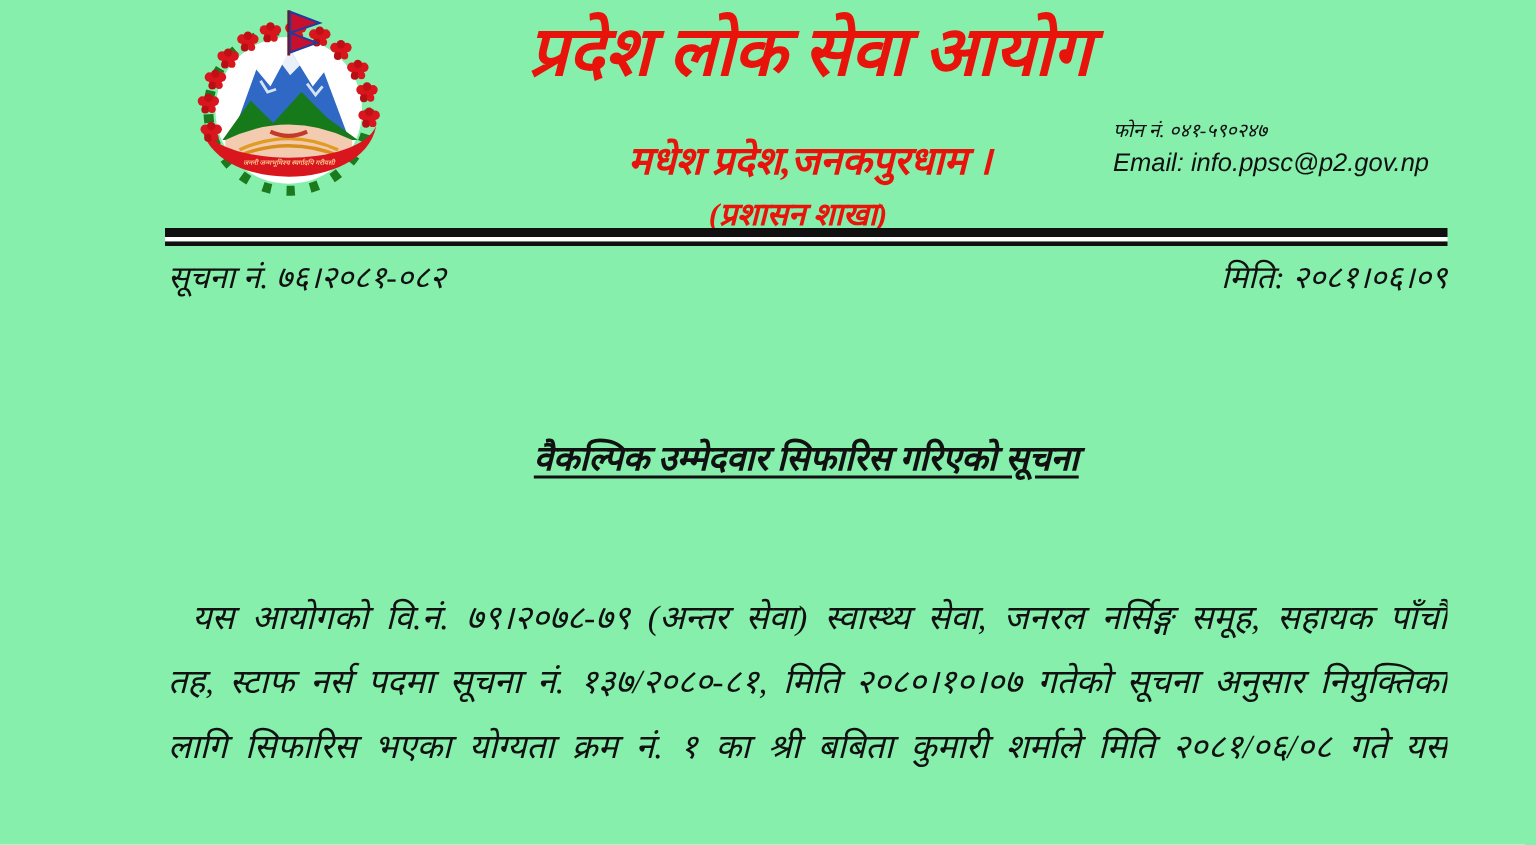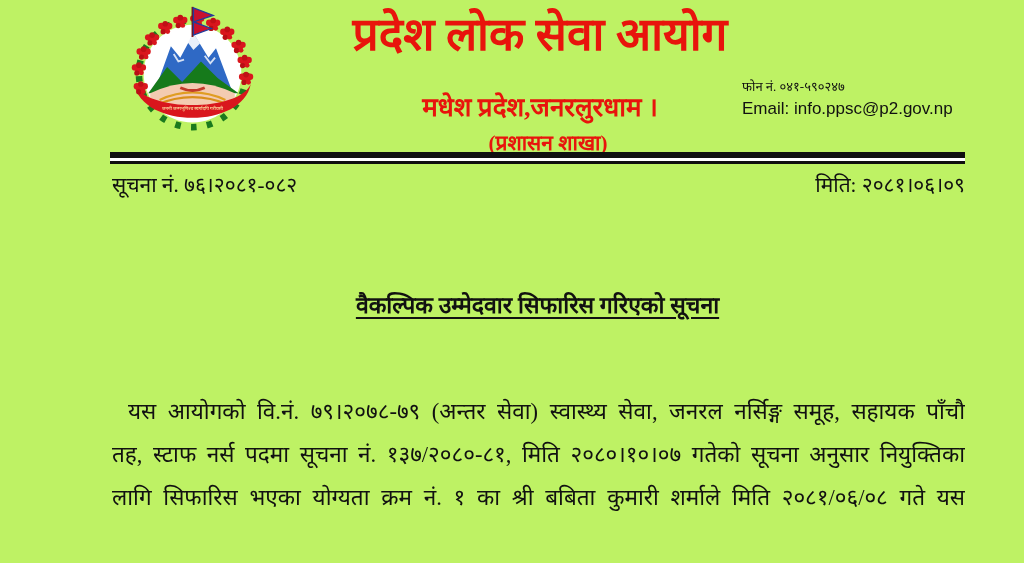--- a/index.html
+++ b/index.html
@@ -1,34 +1,34 @@
 <!DOCTYPE html>
 <html><head>
 <meta charset="utf-8">
 <style>
   html,body{margin:0;padding:0;background:#ffffff;}
   body{
     width:1024px;height:563px;position:relative;overflow:hidden;
     font-family:"Liberation Serif", serif;color:#111;
   }
-  .page{position:absolute;inset:0;background:#bef264;}
+  .page{position:absolute;inset:0;background:#86efac;font-style:italic;}
 
   .emblem{position:absolute;left:120px;top:5px;width:145px;height:141px;}
 
   .org-title{
     position:absolute;left:240px;top:6px;width:600px;text-align:center;
     color:#e8140c;font-size:46px;font-weight:bold;line-height:1.25;
     font-family:"Liberation Serif", serif;
   }
   .addr-line{
     position:absolute;left:240px;top:88px;width:600px;text-align:center;
     color:#e8140c;font-size:26px;font-weight:bold;
   }
   .branch-line{
-    position:absolute;left:248px;top:128px;width:600px;text-align:center;
+    position:absolute;left:232px;top:128px;width:600px;text-align:center;
     color:#e8140c;font-size:21px;font-weight:bold;
   }
 
   .contact{position:absolute;left:742px;top:76px;line-height:22px;}
   .contact .phone{font-size:13px;color:#111;font-family:"Liberation Serif", serif;}
   .contact .email{font-size:17px;color:#111;font-family:"Liberation Sans", sans-serif;}
 
   .double-rule{position:absolute;left:110px;top:152px;width:855px;}
   .double-rule .thick{height:6px;background:#101010;}
   .double-rule .gap{height:3px;background:#fff;}
@@ -102,21 +102,21 @@
     <use href="#flower" x="130.5" y="61"></use>
     <use href="#flower" x="132" y="79"></use>
 
     <g>
       <line x1="75" y1="2" x2="75" y2="34" stroke="#7a1212" stroke-width="2"></line>
       <path d="M76,3 L97,11 L76,18 L95,25 L76,32 Z" fill="#c8102e" stroke="#1f3c9e" stroke-width="1.4"></path>
     </g>
   </svg>
 
   <div class="org-title">प्रदेश लोक सेवा आयोग</div>
-  <div class="addr-line">मधेश प्रदेश,जनरलुरधाम ।</div>
+  <div class="addr-line">मधेश प्रदेश,जनकपुरधाम ।</div>
   <div class="branch-line">(प्रशासन शाखा)</div>
 
   <div class="contact">
     <div class="phone">फोन नं.  ०४१-५९०२४७</div>
     <div class="email">Email: info.ppsc@p2.gov.np</div>
   </div>
 
   <div class="double-rule">
     <div class="thick"></div>
     <div class="gap"></div>

